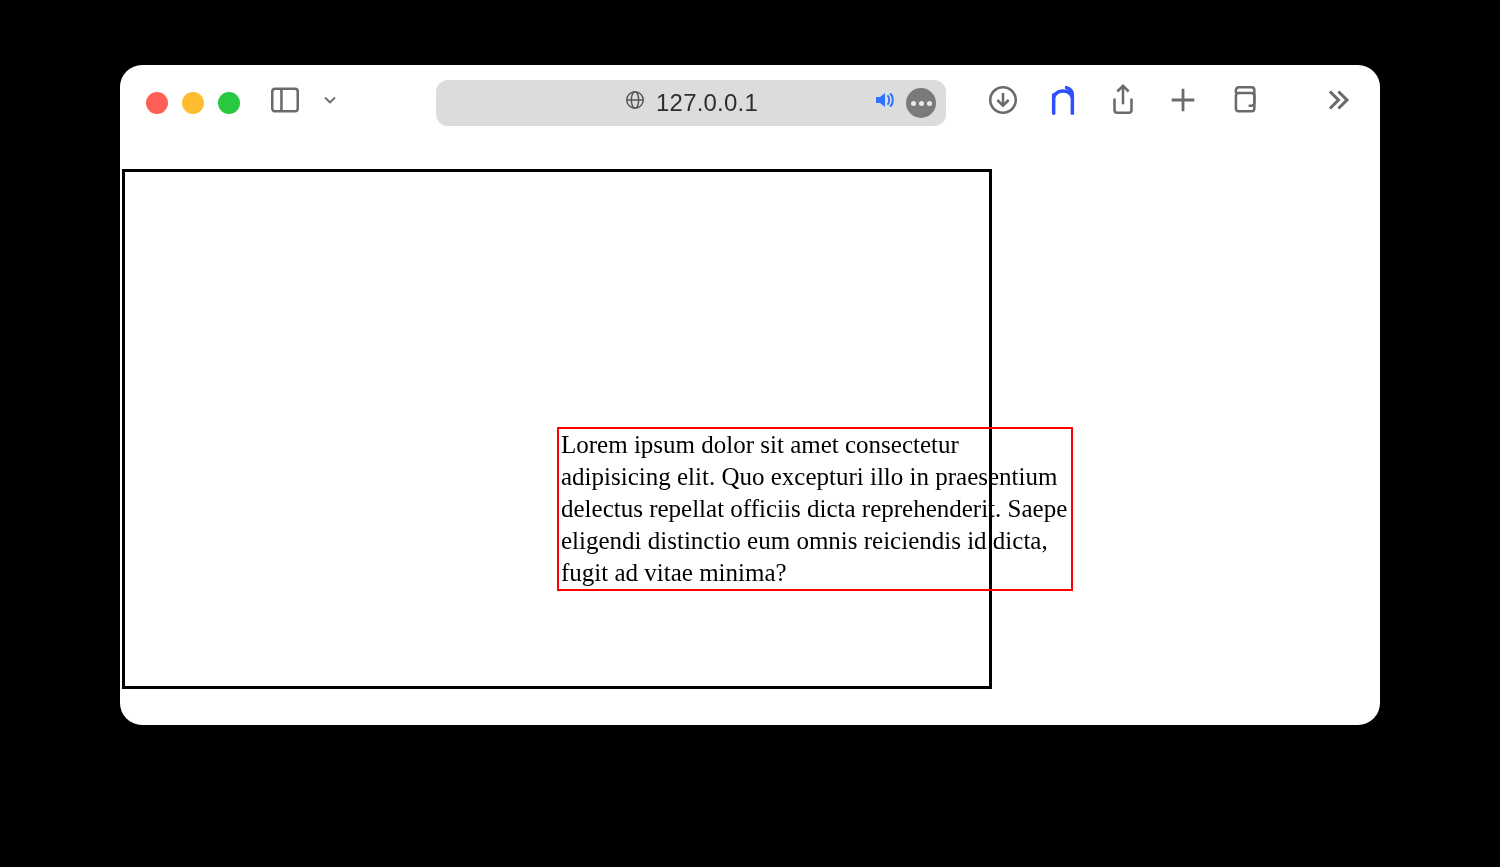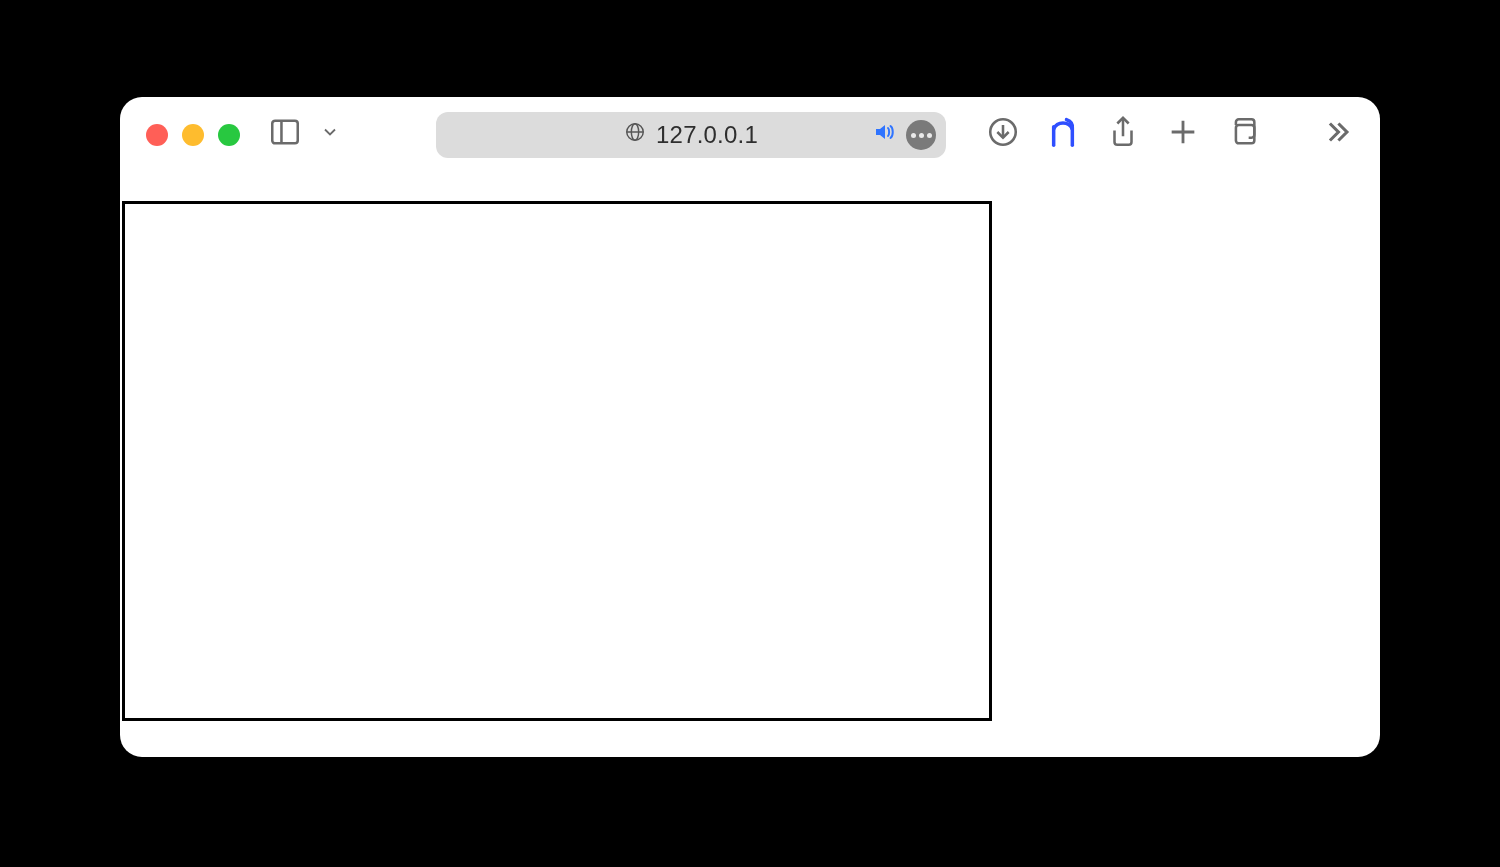--- a/index.html
+++ b/index.html
@@ -18,21 +18,20 @@
     .window {
       width: 1260px;
       height: 660px;
       background: #ffffff;
       border-radius: 22px;
       box-shadow: 0 8px 30px rgba(0,0,0,0.5);
       display: flex;
       flex-direction: column;
       overflow: hidden;
       position: relative;
-      margin-top: 32px;
     }
 
     
     .toolbar {
       height: 76px;
       display: flex;
       align-items: center;
       padding: 0 26px 0 26px;
       gap: 18px;
       font-size: 22px;
@@ -250,15 +249,16 @@
           <polyline points="7 6 13 12 7 18"></polyline>
           <polyline points="13 6 19 12 13 18"></polyline>
         </svg>
       </span>
     </div>
   </div>
 
   <div class="viewport">
     <div class="page">
       <div class="outer-box"></div>
+      <div class="red-box">Lorem ipsum dolor sit amet consectetur adipisicing elit. Quo excepturi illo in praesentium delectus repellat officiis dicta reprehenderit. Saepe eligendi distinctio eum omnis reiciendis id dicta, fugit ad vitae minima?</div>
     </div>
   </div>
 </div>
 
 </body></html>

